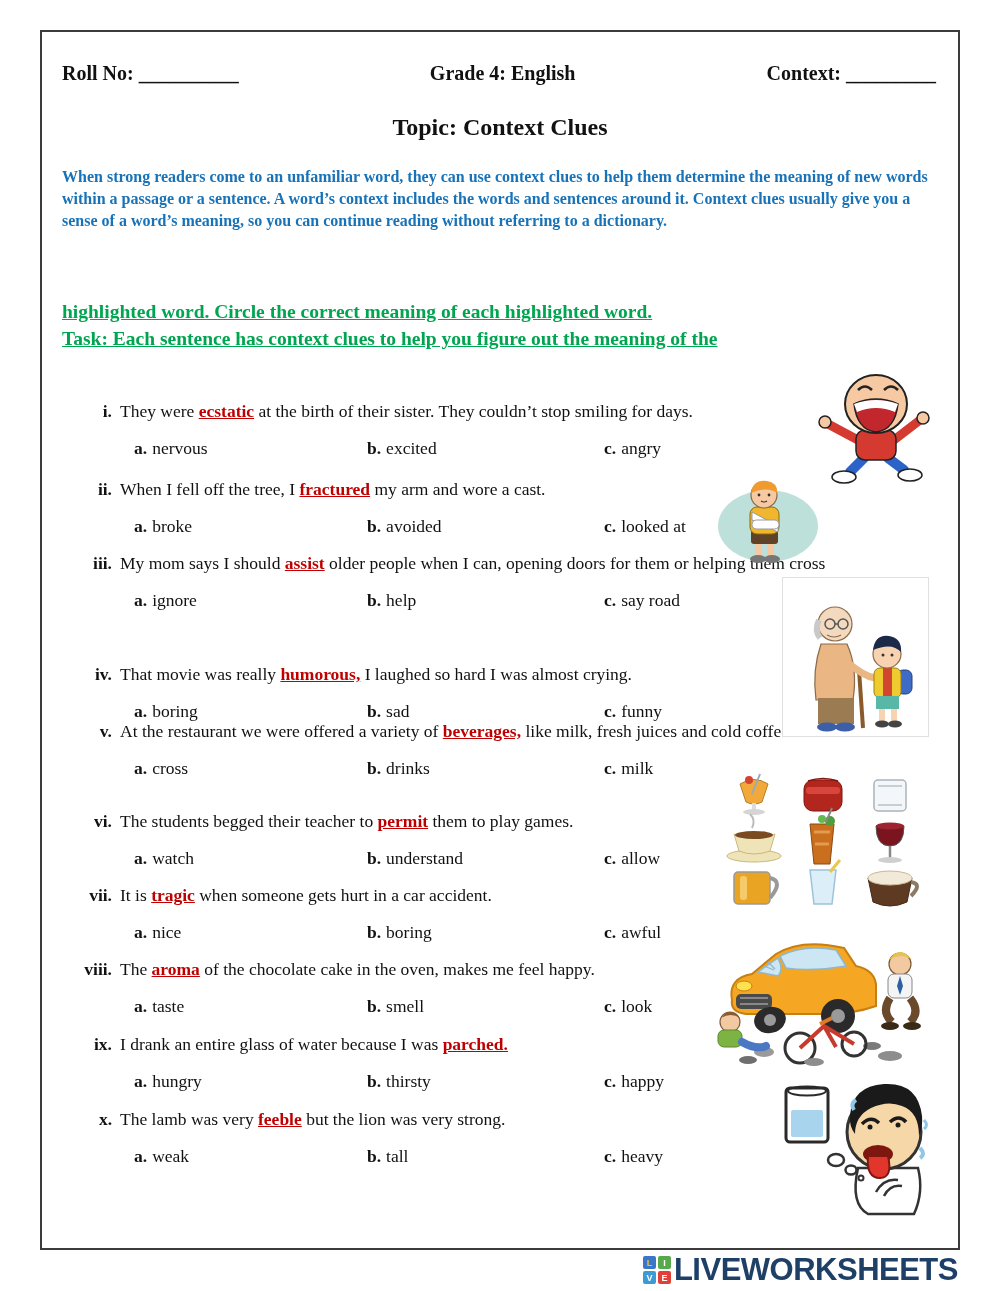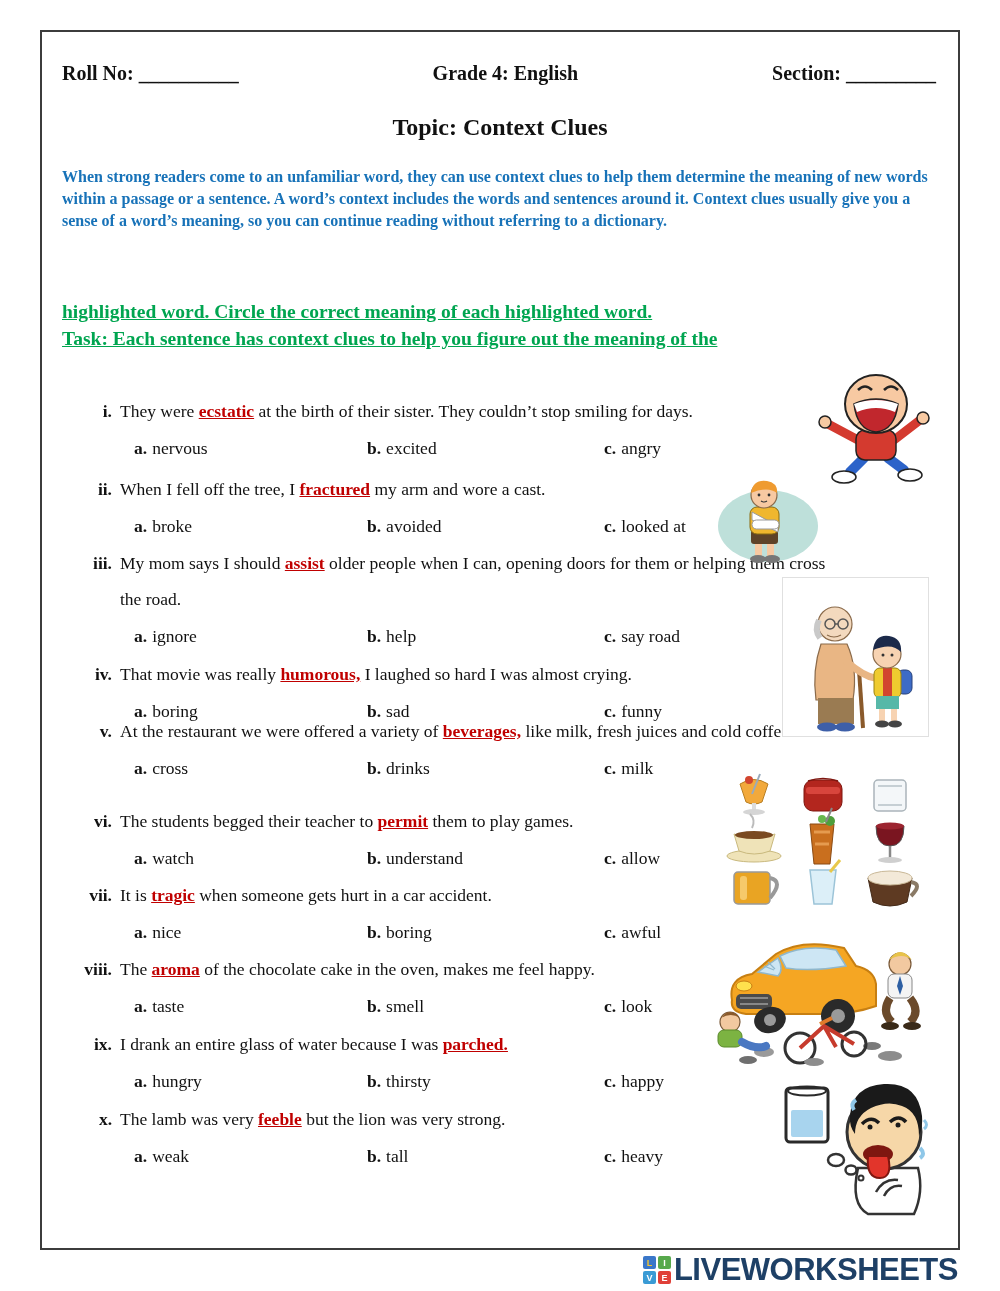--- a/index.html
+++ b/index.html
@@ -59,21 +59,21 @@
   .brand-word{font-size:31px;font-weight:bold;color:#1E4066;letter-spacing:-0.5px;}
 </style>
 </head>
 <body>
 
 <div class="sheet">
 
   <div class="header-row">
     <span>Roll No: __________</span>
     <span>Grade 4: English</span>
-    <span>Section: _________</span>
+    <span>Context: _________</span>
   </div>
 
   <div class="topic">Topic: Context Clues</div>
 
   <div class="intro">When strong readers come to an unfamiliar word, they can use context clues to help them determine the meaning of new words within a passage or a sentence. A word’s context includes the words and sentences around it.  Context clues usually give you a sense of a word’s meaning, so you can continue reading without referring to a dictionary.</div>
 
   <div class="task">
     <div>highlighted word. Circle the correct meaning of each highlighted word.</div>
     <div>Task: Each sentence has context clues to help you figure out the meaning of the</div>
   </div>
@@ -91,21 +91,20 @@
     <div class="q-sentence"><span class="q-num">ii.</span><span>When I fell off the tree, I </span><span class="kw">fractured</span><span> my arm and wore a cast.</span></div>
     <div class="q-options">
       <span class="opt opt-a"><b>a.</b><span class="opt-text">broke</span></span>
       <span class="opt opt-b"><b>b.</b><span class="opt-text">avoided</span></span>
       <span class="opt opt-c"><b>c.</b><span class="opt-text">looked at</span></span>
     </div>
   </div>
 
   <div class="q" style="top:518px">
     <div class="q-sentence"><span class="q-num">iii.</span><span>My mom says I should </span><span class="kw">assist</span><span> older people when I can, opening doors for them or helping them cross</span></div>
-    <div class="q-line2">the road.</div>
     <div class="q-options">
       <span class="opt opt-a"><b>a.</b><span class="opt-text">ignore</span></span>
       <span class="opt opt-b"><b>b.</b><span class="opt-text">help</span></span>
       <span class="opt opt-c"><b>c.</b><span class="opt-text">say road</span></span>
     </div>
   </div>
 
   <div class="q" style="top:629px">
     <div class="q-sentence"><span class="q-num">iv.</span><span>That movie was really </span><span class="kw">humorous,</span><span> I laughed so hard I was almost crying.</span></div>
     <div class="q-options">

